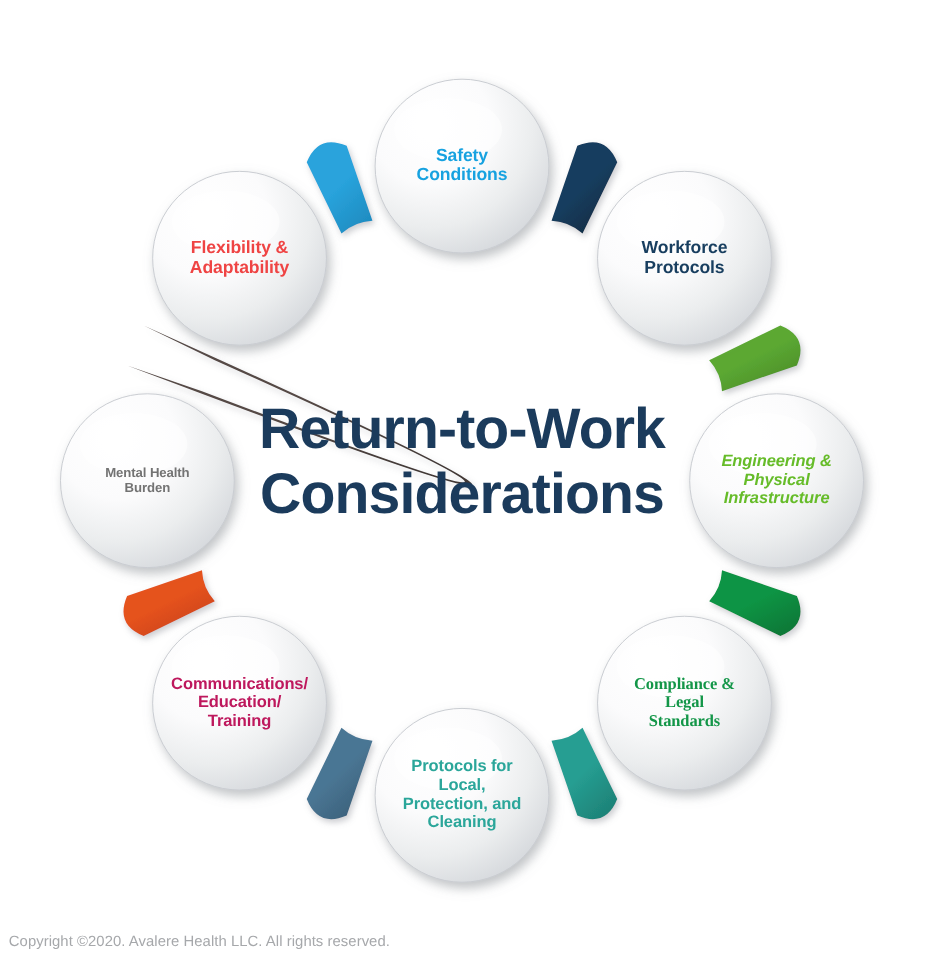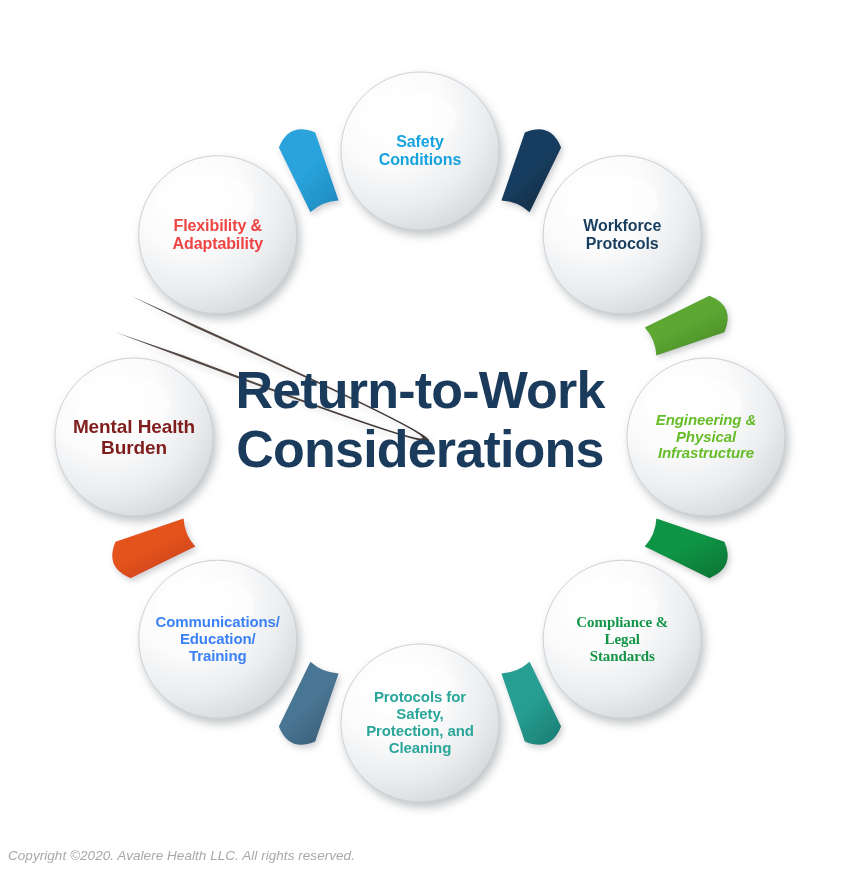--- a/index.html
+++ b/index.html
@@ -54,21 +54,20 @@
   }
 
   #copyright-note {
     position: absolute;
     left: 8px;
     top: 848px;
     font-size: 13.5px;
     color: #a6a8ab;
     font-family: "Liberation Sans", sans-serif;
     letter-spacing: 0.05px;
-    font-style: italic;
   }
 </style>
 </head>
 <body>
 
 <div id="diagram-stage">
 
   <svg id="cycle-svg" viewBox="0 0 855 873" xmlns="http://www.w3.org/2000/svg">
     <defs>
       <radialGradient id="bubbleGrad" cx="32%" cy="26%" r="82%">
@@ -178,26 +177,26 @@
 Conditions</div>
       <div class="node-label" style="color: rgb(24, 62, 95); font-size: 16px; width: 169.85px; left: 537.308px; top: 186.767px; height: 96px; display: flex; align-items: center; justify-content: center;">Workforce
 Protocols</div>
       <div class="node-label" style="color: rgb(102, 188, 41); font-size: 15px; width: 169.85px; left: 621.075px; top: 389px; height: 96px; display: flex; align-items: center; justify-content: center; font-style: italic;">Engineering &amp;
 Physical
 Infrastructure</div>
       <div class="node-label" style="color: rgb(19, 150, 72); font-size: 15px; width: 169.85px; left: 537.308px; top: 591.233px; height: 96px; display: flex; align-items: center; justify-content: center; font-family: Liberation Serif, serif;">Compliance &amp;
 Legal
 Standards</div>
       <div class="node-label" style="color: rgb(43, 166, 154); font-size: 15px; width: 169.85px; left: 335.075px; top: 675px; height: 96px; display: flex; align-items: center; justify-content: center;">Protocols for
-Safety,
+Local,
 Protection, and
 Cleaning</div>
-      <div class="node-label" style="color: #3b82f6; font-size: 15px; width: 169.85px; left: 132.842px; top: 591.233px; height: 96px; display: flex; align-items: center; justify-content: center;">Communications/
+      <div class="node-label" style="color: #be185d; font-size: 15px; width: 169.85px; left: 132.842px; top: 591.233px; height: 96px; display: flex; align-items: center; justify-content: center;">Communications/
 Education/
 Training</div>
-      <div class="node-label" style="color: #7f1d1d; font-size: 19px; width: 169.85px; left: 49.075px; top: 389px; height: 96px; display: flex; align-items: center; justify-content: center;">Mental Health
+      <div class="node-label" style="color: #737373; font-size: 12px; width: 169.85px; left: 49.075px; top: 389px; height: 96px; display: flex; align-items: center; justify-content: center;">Mental Health
 Burden</div>
       <div class="node-label" style="color: #ef4444; font-size: 16px; width: 169.85px; left: 132.842px; top: 186.767px; height: 96px; display: flex; align-items: center; justify-content: center;">Flexibility &amp;
 Adaptability</div>
     </div>
 </div>
 
 <div id="copyright-note">Copyright ©2020. Avalere Health LLC. All rights reserved.</div>
 
 </body></html>

